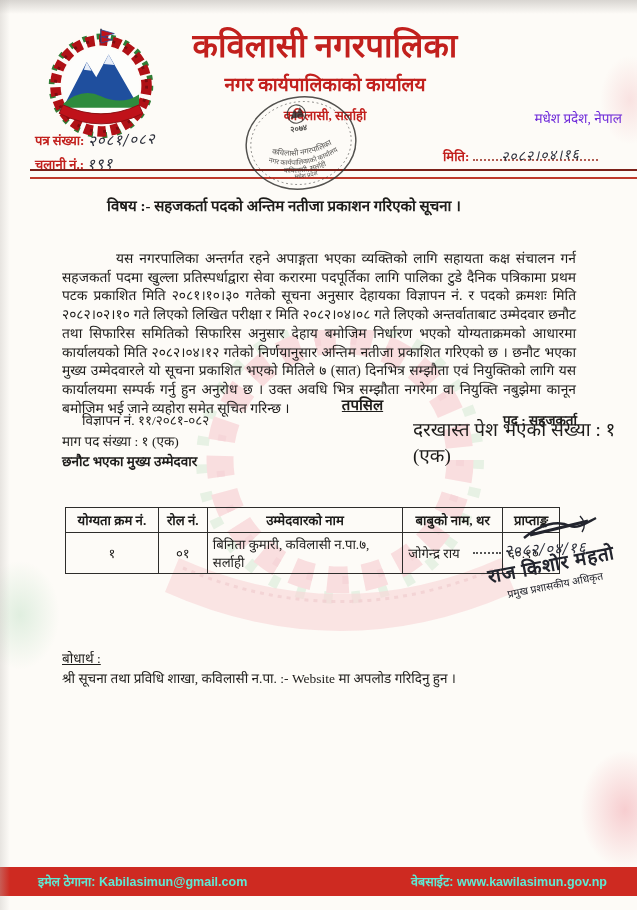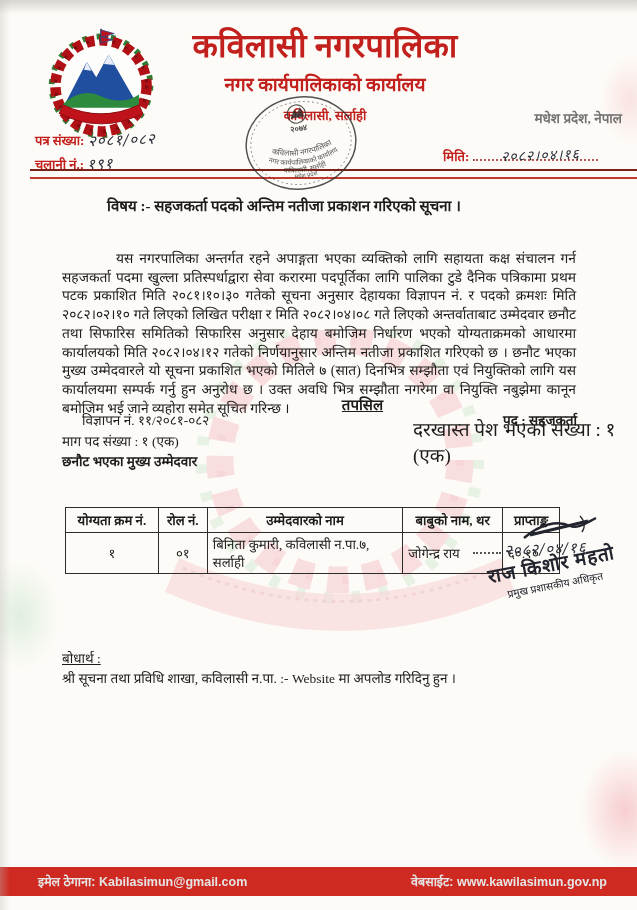--- a/index.html
+++ b/index.html
@@ -12,21 +12,21 @@
   .scan-edge-top{position:absolute;left:0;top:0;width:637px;height:14px;
     background:linear-gradient(#d8d5d1,rgba(216,213,209,0));z-index:3;}
   .scan-edge-left{position:absolute;left:0;top:0;width:10px;height:910px;
     background:linear-gradient(90deg,rgba(190,186,182,.35),rgba(190,186,182,0));z-index:3;}
   
   .logo{position:absolute;left:44px;top:26px;width:114px;height:114px;z-index:2;}
   .lh-center{position:absolute;left:130px;top:28px;width:390px;text-align:center;z-index:1;}
   .lh-title{font-size:33px;font-weight:bold;color:#c2201d;line-height:1.1;}
   .lh-office{font-size:19px;font-weight:bold;color:#c2201d;margin-top:7px;}
   .lh-address{font-size:13px;font-weight:bold;color:#c2201d;margin-top:9px;}
-  .lh-province{position:absolute;right:15px;top:109px;font-size:13.5px;font-weight:bold;color:#737373;z-index:1;}
+  .lh-province{position:absolute;right:15px;top:109px;font-size:13.5px;font-weight:normal;color:#6d28d9;z-index:1;}
   .ref-row{position:absolute;left:35px;top:129px;font-size:13px;font-weight:bold;color:#c2201d;z-index:1;}
   .dispatch-row{position:absolute;left:35px;top:153px;font-size:13px;font-weight:bold;color:#c2201d;z-index:1;}
   .ink{font-family:"DejaVu Serif",serif;font-style:italic;font-weight:normal;
     color:#2b2e3a;font-size:15px;display:inline-block;transform:rotate(-2deg);letter-spacing:1px;}
   .miti-row{position:absolute;left:443px;top:147px;font-size:13px;font-weight:bold;color:#c2201d;z-index:1;width:180px;}
   .dotline{display:inline-block;width:125px;border-bottom:2px dotted #b05c52;height:12px;margin-left:4px;}
   .miti-value{position:absolute;left:58px;top:-2px;transform:rotate(-2deg);font-size:14px;}
   .red-rule{position:absolute;left:30px;top:169px;width:607px;height:6px;
     border-top:2px solid #7c211a;border-bottom:2px solid #bf392c;z-index:1;}
   .round-stamp{position:absolute;left:236px;top:88px;width:130px;height:110px;
@@ -55,21 +55,21 @@
   .sig-stamp{position:absolute;left:455px;top:551px;width:195px;text-align:center;
     transform:rotate(-11deg);color:#23252e;z-index:1;}
   .sig-name{font-size:19px;font-weight:bold;letter-spacing:1px;}
   .sig-desig{font-size:10.5px;margin-top:1px;}
   
   .cc-label{position:absolute;left:62px;top:649px;font-size:13.5px;text-decoration:underline;z-index:1;}
   .cc-line{position:absolute;left:62px;top:669px;font-size:13.5px;z-index:1;}
   
   .footer-bar{position:absolute;left:0;top:867px;width:637px;height:29px;
     background:#ce2a21;z-index:2;font-family:"Liberation Sans","DejaVu Sans",sans-serif;
-    font-weight:bold;color:#e5e5e5;font-size:12.5px;display:flex;align-items:center;}
+    font-weight:bold;color:#5eead4;font-size:12.5px;display:flex;align-items:center;}
   .footer-left{margin-left:38px;}
   .footer-right{margin-left:auto;margin-right:30px;}
   
   .watermark{position:absolute;left:105px;top:330px;width:470px;height:360px;opacity:.35;z-index:0;}
   .blob{position:absolute;border-radius:50%;z-index:0;}
   .blob.pink1{left:580px;top:750px;width:90px;height:120px;
     background:radial-gradient(rgba(240,150,160,.45),rgba(240,150,160,0) 70%);}
   .blob.pink2{left:600px;top:55px;width:60px;height:90px;
     background:radial-gradient(rgba(240,170,175,.3),rgba(240,170,175,0) 70%);}
   .blob.green1{left:-20px;top:560px;width:80px;height:110px;

